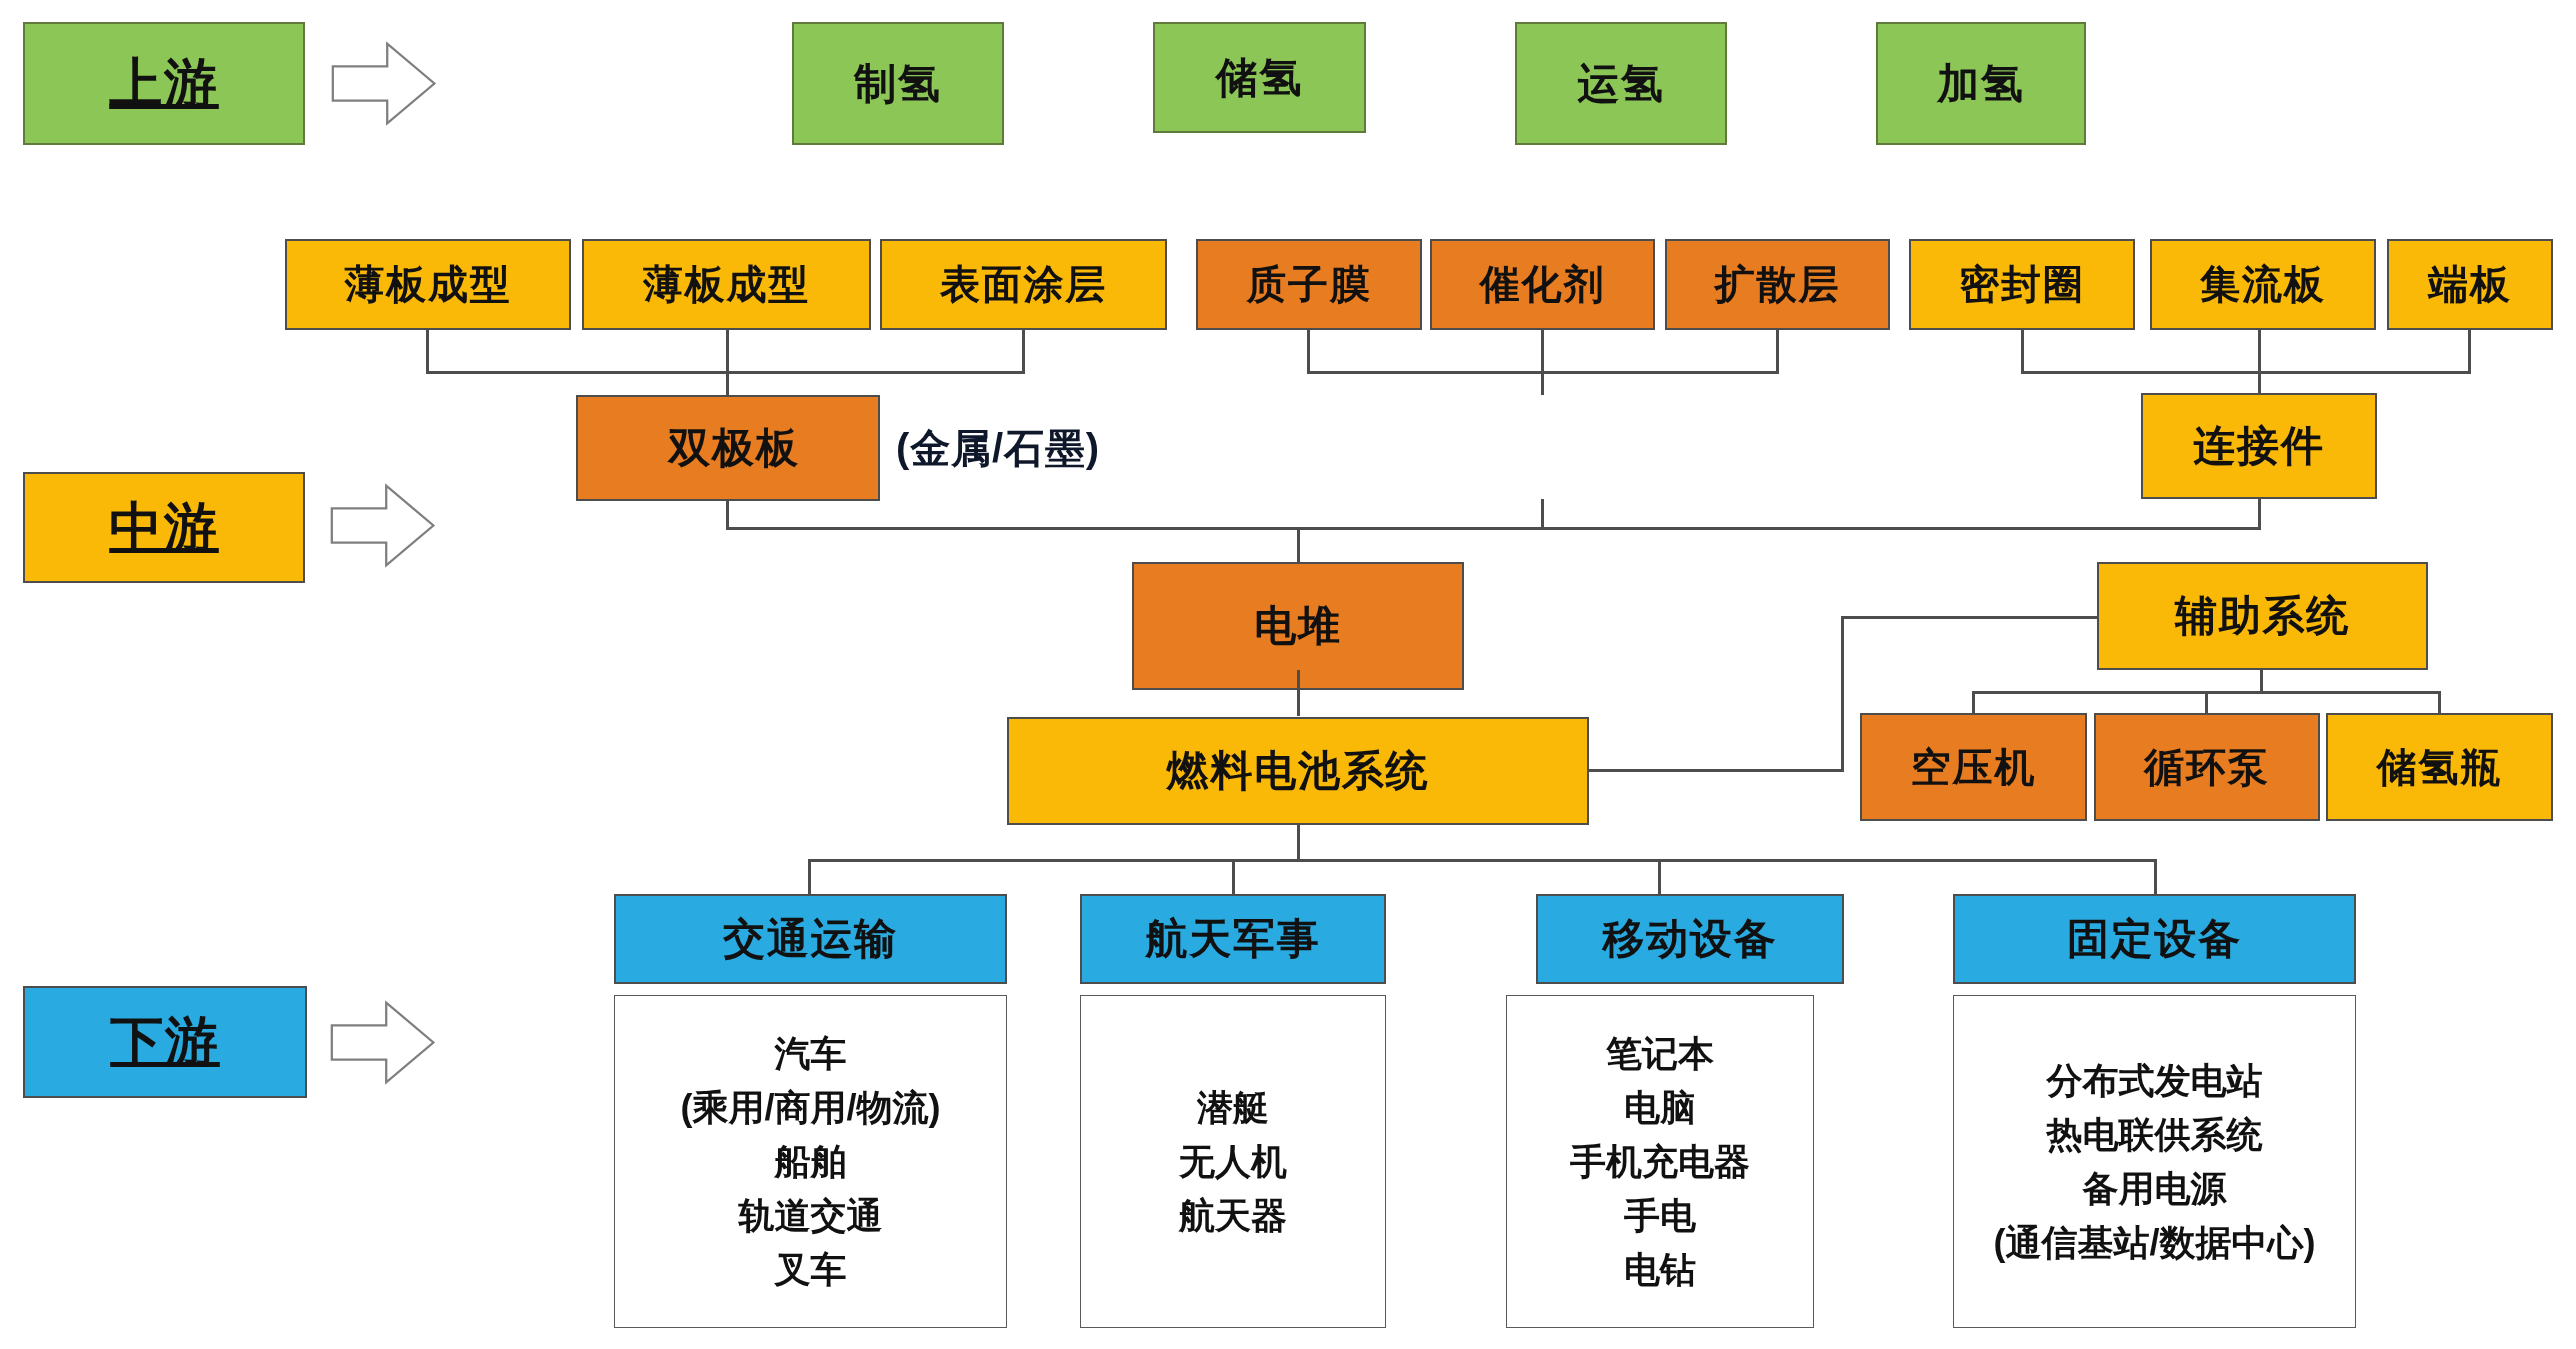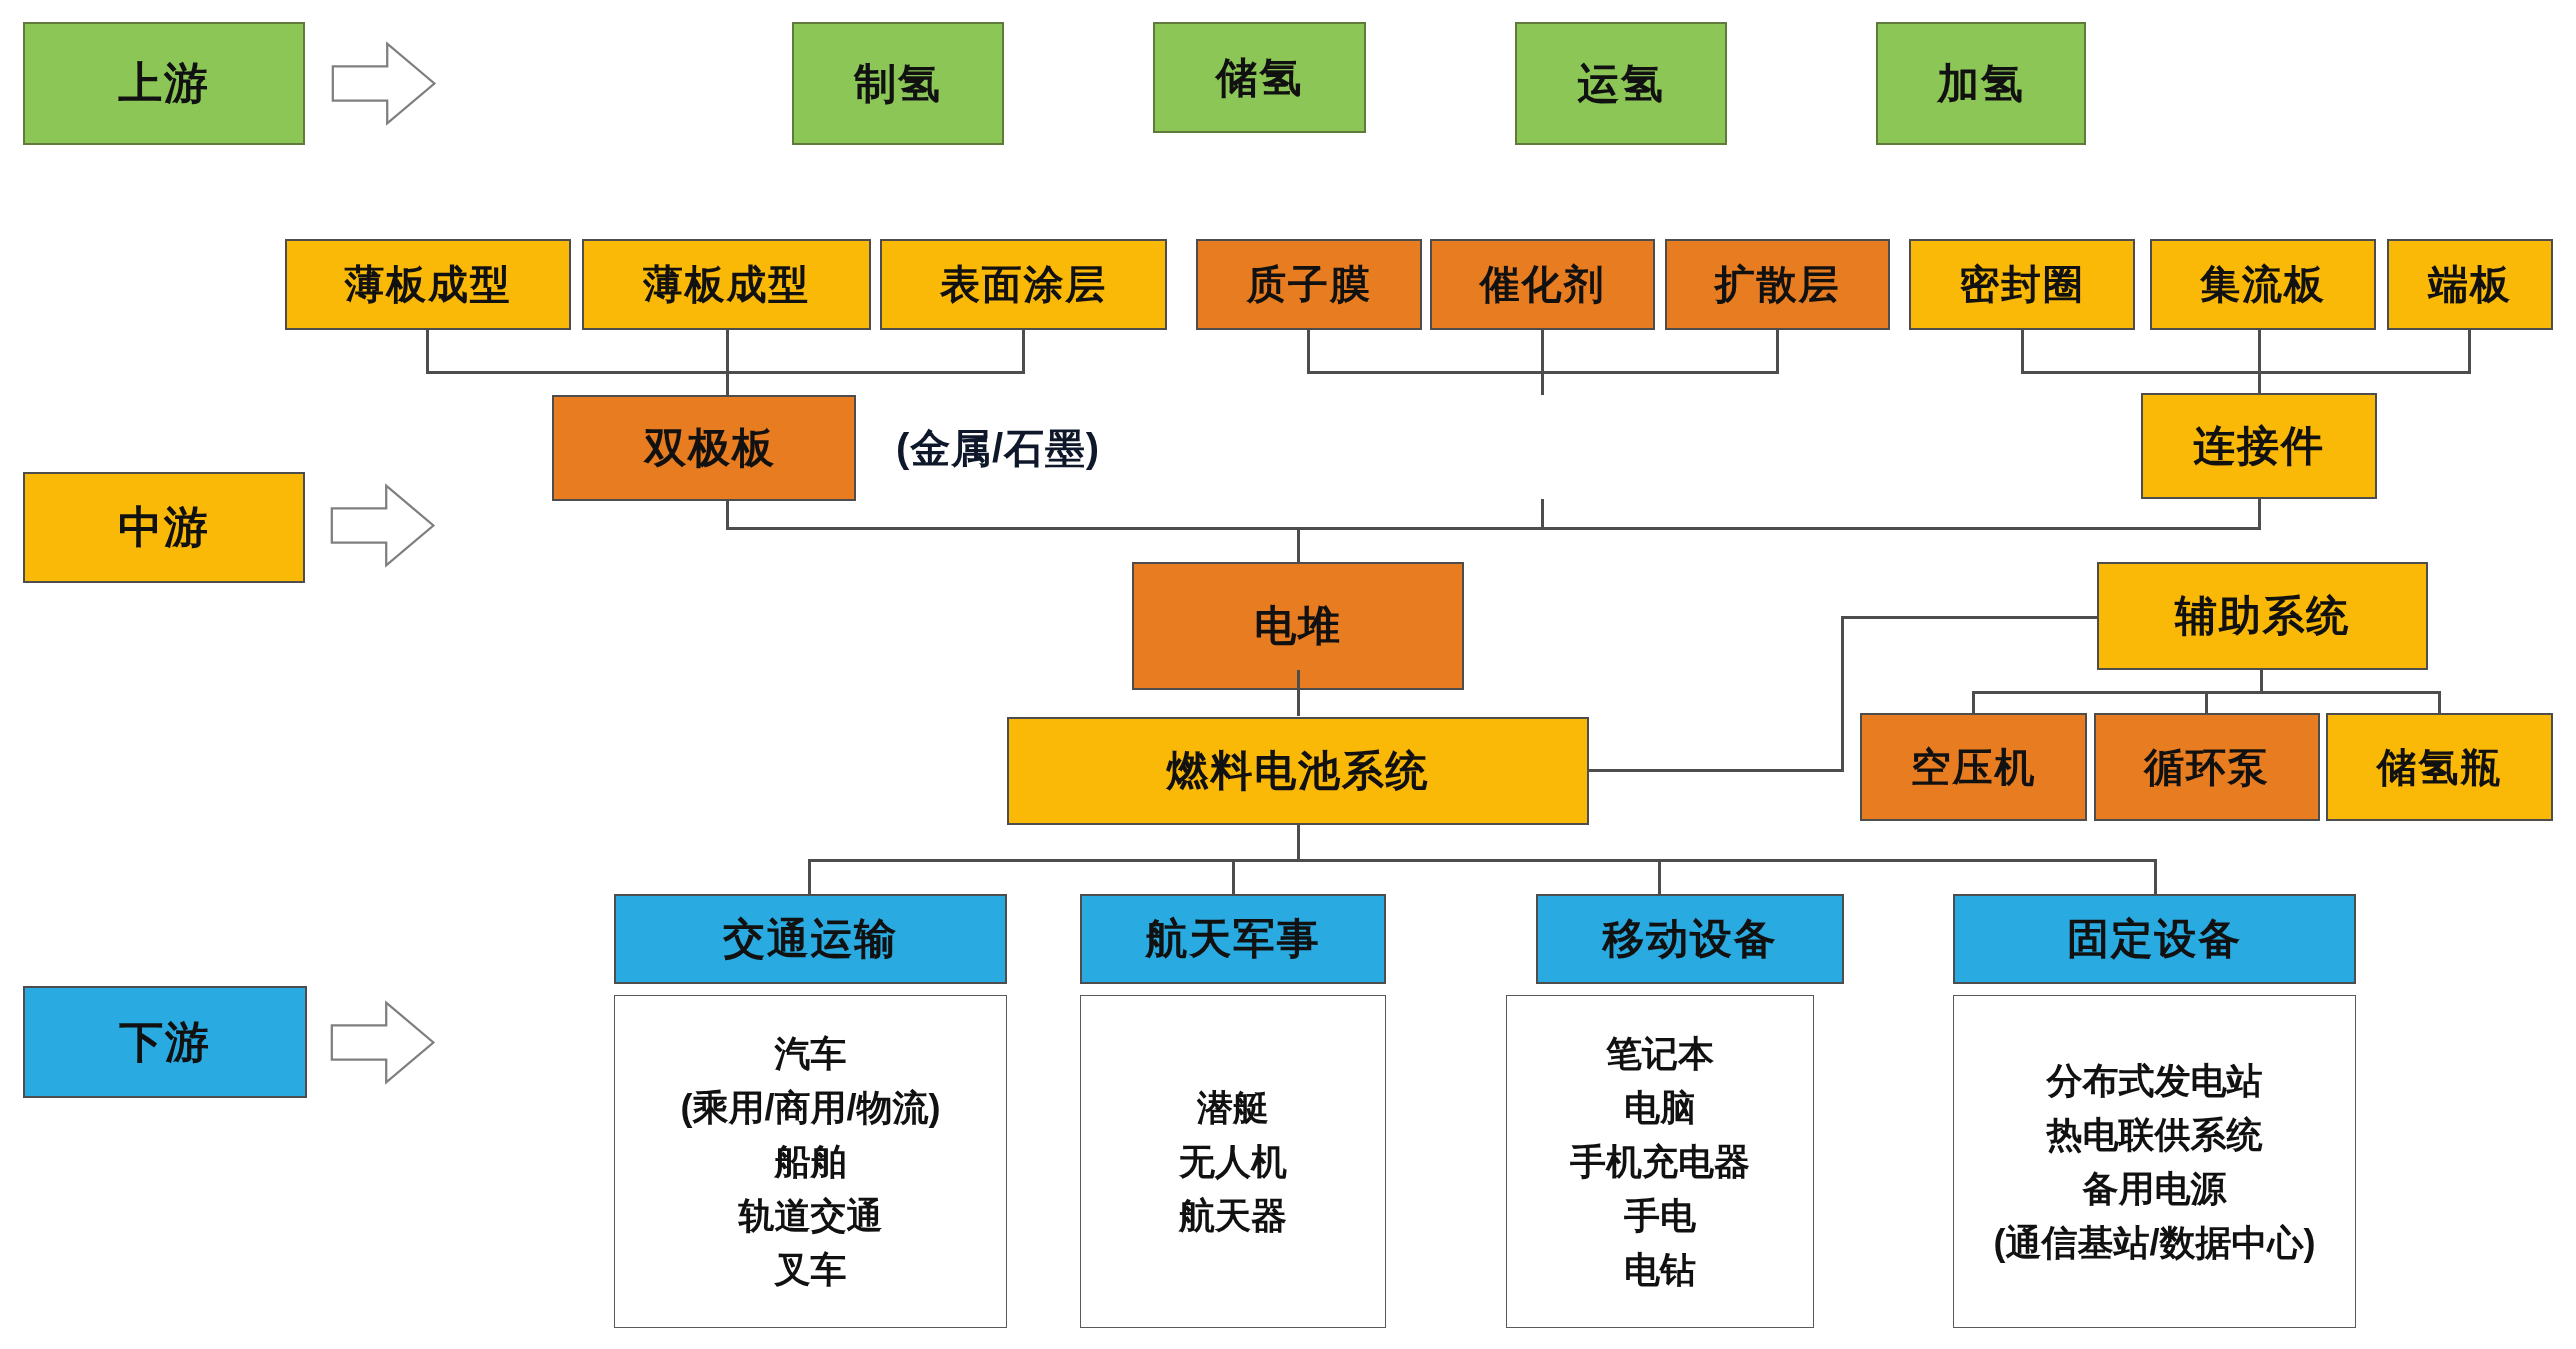--- a/index.html
+++ b/index.html
@@ -6,21 +6,21 @@
   body{font-family:"Liberation Sans", sans-serif;}
   #canvas{position:relative;width:2576px;height:1349px;background:#ffffff;overflow:hidden;}
   .node{position:absolute;display:flex;align-items:center;justify-content:center;
         box-sizing:border-box;font-weight:600;color:#111;text-align:center;letter-spacing:1.8px;}
   .green {background:#8CC656;border:2.7px solid #5f7a3a;}
   .yellow{background:#FBB907;border:2.7px solid #4d4d4d;}
   .orange{background:#E87C20;border:2.7px solid #4d4d4d;text-align:center;}
   .blue  {background:#29ABE2;border:2.7px solid #4d4d4d;}
   .whitebox{position:absolute;background:#ffffff;border:1.8px solid #595959;box-sizing:border-box;
         display:flex;align-items:center;justify-content:center;text-align:center;}
-  .stage{font-size:44px;}
+  .stage{font-size:53px;text-decoration:underline;}
   .big{font-size:42px;}
   .small{font-size:40px;}
   .appitems{font-size:36px;line-height:1.5;font-weight:600;white-space:pre-line;color:#111;}
   .note{position:absolute;color:#0f172a;font-size:40px;font-weight:600;display:flex;align-items:center;letter-spacing:0.9px;}
   .line{position:absolute;background:#4d4d4d;}
   .h{height:2.7px;}
   .v{width:2.7px;}
   .arrow{position:absolute;}
 </style>
 </head>
@@ -53,21 +53,21 @@
   <div class="node yellow small" style="left:880px;top:239px;width:287px;height:91px;">表面涂层</div>
 
   <div class="node orange small" style="left:1196px;top:239px;width:226px;height:91px;">质子膜</div>
   <div class="node orange small" style="left:1430px;top:239px;width:225px;height:91px;">催化剂</div>
   <div class="node orange small" style="left:1665px;top:239px;width:225px;height:91px;">扩散层</div>
 
   <div class="node yellow small" style="left:1909px;top:239px;width:226px;height:91px;">密封圈</div>
   <div class="node yellow small" style="left:2150px;top:239px;width:226px;height:91px;">集流板</div>
   <div class="node yellow small" style="left:2387px;top:239px;width:166px;height:91px;">端板</div>
 
-  <div class="node orange big" style="left:552px;top:395px;width:304px;height:106px;padding-left:12px;">双极板</div>
+  <div class="node orange big" style="left:576px;top:395px;width:304px;height:106px;padding-left:12px;">双极板</div>
   <div class="note" style="left:896px;top:395px;height:106px;">(金属/石墨)</div>
   <div class="node yellow big" style="left:2141px;top:393px;width:236px;height:106px;">连接件</div>
 
   <div class="node orange big" style="left:1132px;top:562px;width:332px;height:128px;">电堆</div>
   <div class="node yellow big" style="left:2097px;top:562px;width:331px;height:108px;">辅助系统</div>
 
   <div class="node yellow big" style="left:1007px;top:717px;width:582px;height:108px;">燃料电池系统</div>
 
   <div class="node orange small" style="left:1860px;top:713px;width:227px;height:108px;">空压机</div>
   <div class="node orange small" style="left:2094px;top:713px;width:226px;height:108px;">循环泵</div>

